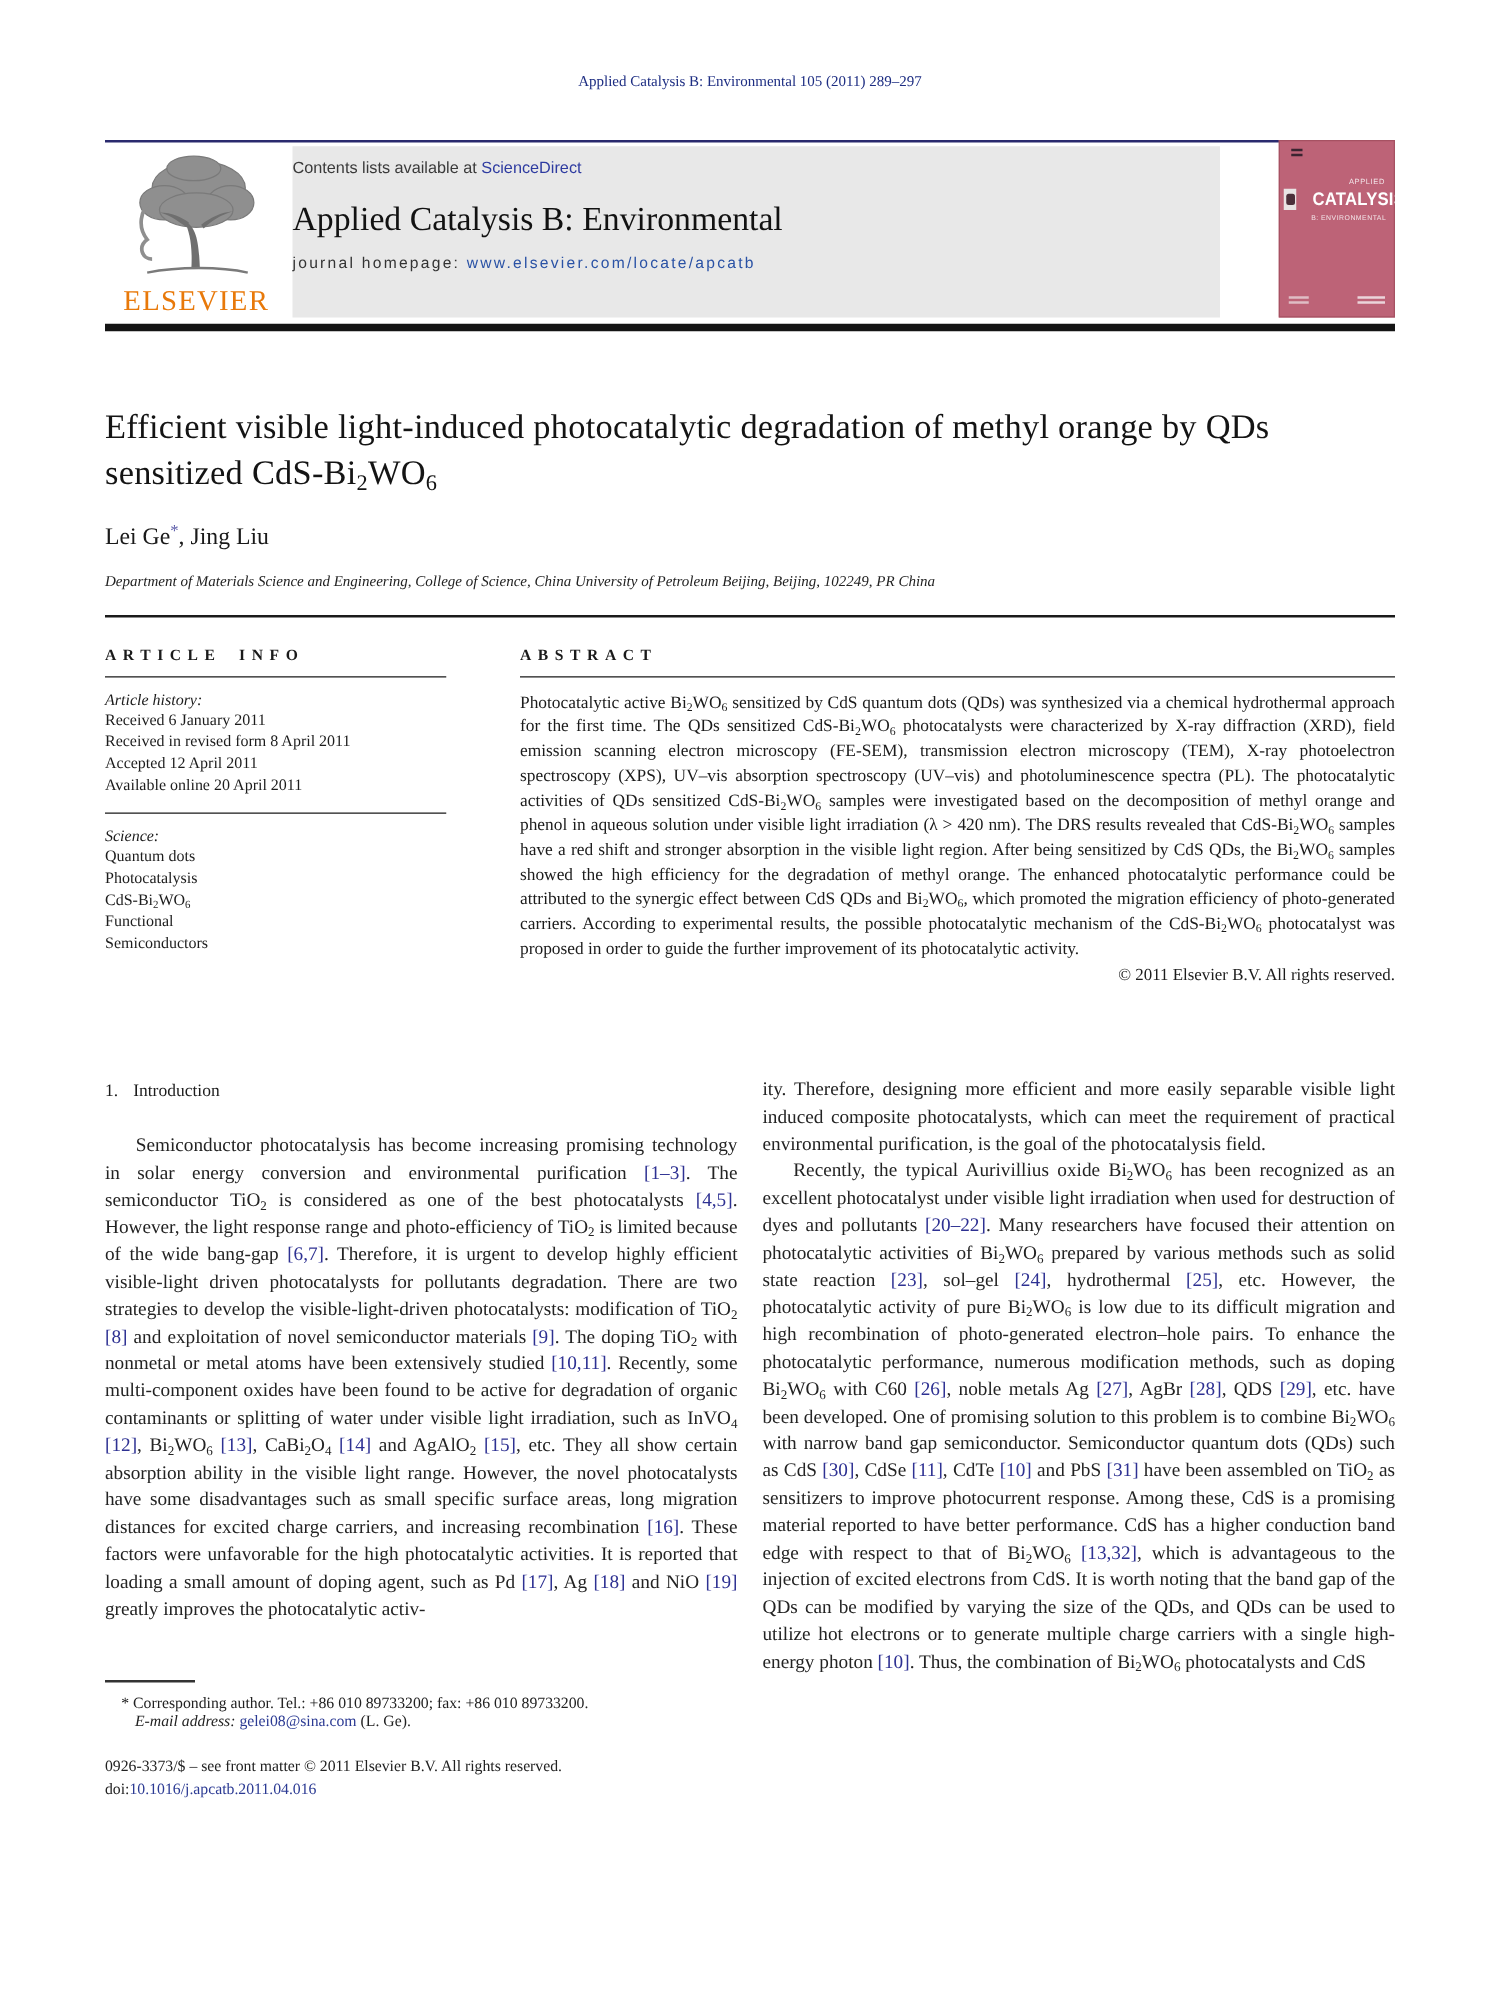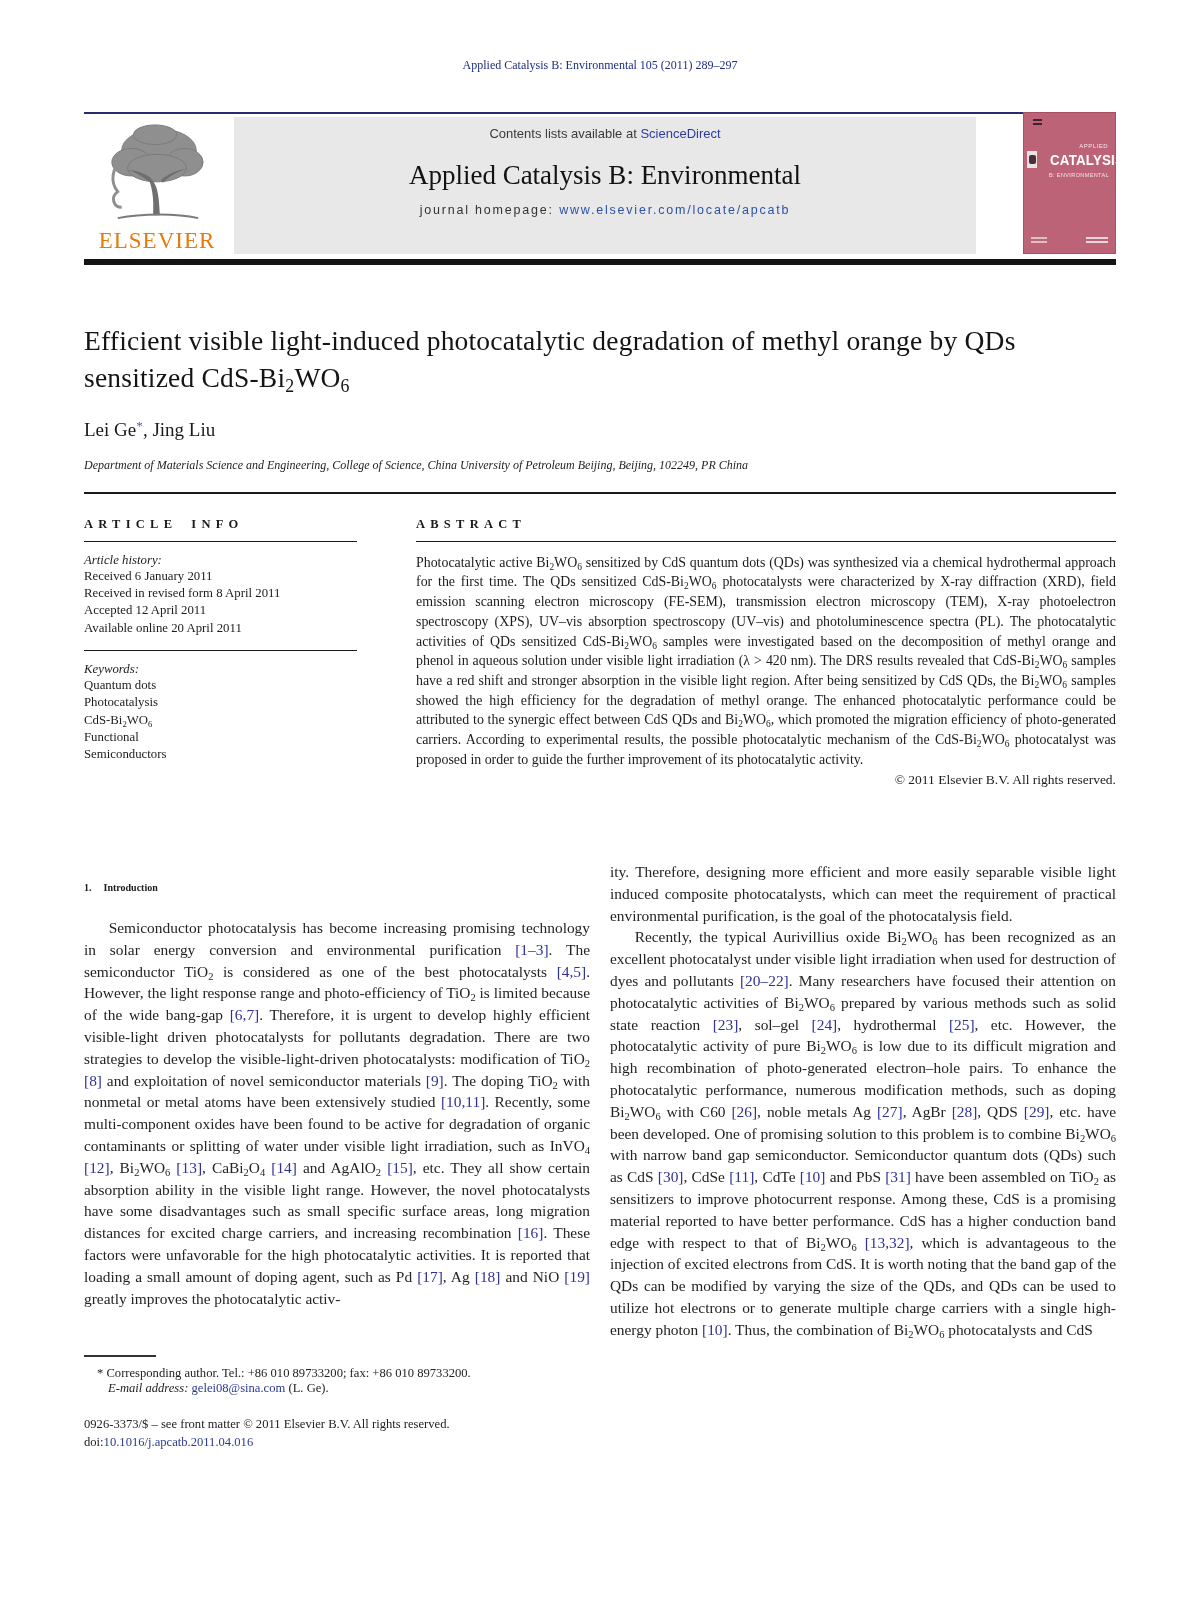--- a/index.html
+++ b/index.html
@@ -20,21 +20,21 @@
   }
   
   .header-row { position:absolute; top:115px; left:84px; width:1032px; height:139px; }
   .logo-block { position:absolute; left:0; top:2px; width:146px; height:137px; background:#fff; text-align:center; }
   .elsevier-label {
     position:absolute; bottom:0; left:0; width:100%;
     font-family:"Liberation Serif", serif; font-size:23px; color:#e8790a; letter-spacing:1px;
   }
   .banner {
     position:absolute; left:150px; top:2px; width:742px; height:137px;
-    background:#e8e8e8; text-align:center;
+    background:#e8e8e8; 
   }
   .contents-line {
     margin-top:9px; font-family:"Liberation Sans", sans-serif;
     font-size:13px; color:#3a3a3a;
   }
   .sd-link { color:#2e3ba0; text-decoration:none; }
   .journal-title {
     margin-top:19px; font-family:"Liberation Serif", serif;
     font-size:27px; color:#121212; font-weight:normal;
   }
@@ -95,21 +95,21 @@
   .mid-rule { margin-top:13px; margin-bottom:9px; height:1.2px; background:#1a1a1a; }
   .abstract-body {
     margin-top:11px; font-size:13.9px; line-height:19.7px; text-align:justify; color:#1b1b1b;
   }
   .abstract-copyright { margin-top:3px; font-size:13.5px; text-align:right; }
   
   .body-section {
     position:absolute; top:860px; left:84px; width:1032px;
     display:grid; grid-template-columns:506px 506px; column-gap:20px;
   }
-  .sec-heading { font-size:10px; font-weight:bold; margin-top:22px; }
+  .sec-heading { font-size:14px; font-weight:normal; margin-top:6px; }
   .sec-heading .num { margin-right:12px; }
   .body-p {
     font-size:15.4px; line-height:21.8px; text-align:justify; color:#232323;
   }
   .left-col .body-p { margin-top:24px; text-indent:1.6em; }
   .right-col .p1 { margin-top:1px; }
   .right-col .p2 { text-indent:1.6em; }
   sub { font-size:68%; vertical-align:-0.3em; line-height:0; }
   sup { font-size:68%; vertical-align:0.45em; line-height:0; }
   .ref { color:#2e3192; }
@@ -201,21 +201,21 @@
     <div class="info-grid">
       <div class="info-col">
         <div class="col-heading">ARTICLE INFO</div>
         <div class="rule-under"></div>
         <div class="hist-label">Article history:</div>
         <div class="hist-line">Received 6 January 2011</div>
         <div class="hist-line">Received in revised form 8 April 2011</div>
         <div class="hist-line">Accepted 12 April 2011</div>
         <div class="hist-line">Available online 20 April 2011</div>
         <div class="mid-rule"></div>
-        <div class="kw-label">Keywords:</div>
+        <div class="kw-label">Science:</div>
         <div class="kw-line">Quantum dots</div>
         <div class="kw-line">Photocatalysis</div>
         <div class="kw-line">CdS-Bi<sub>2</sub>WO<sub>6</sub></div>
         <div class="kw-line">Functional</div>
         <div class="kw-line">Semiconductors</div>
       </div>
       <div class="abstract-col">
         <div class="col-heading">ABSTRACT</div>
         <div class="rule-under"></div>
         <div class="abstract-body">Photocatalytic active Bi<sub>2</sub>WO<sub>6</sub> sensitized by CdS quantum dots (QDs) was synthesized via a chemical hydrothermal approach for the first time. The QDs sensitized CdS-Bi<sub>2</sub>WO<sub>6</sub> photocatalysts were characterized by X-ray diffraction (XRD), field emission scanning electron microscopy (FE-SEM), transmission electron microscopy (TEM), X-ray photoelectron spectroscopy (XPS), UV–vis absorption spectroscopy (UV–vis) and photoluminescence spectra (PL). The photocatalytic activities of QDs sensitized CdS-Bi<sub>2</sub>WO<sub>6</sub> samples were investigated based on the decomposition of methyl orange and phenol in aqueous solution under visible light irradiation (λ &gt; 420 nm). The DRS results revealed that CdS-Bi<sub>2</sub>WO<sub>6</sub> samples have a red shift and stronger absorption in the visible light region. After being sensitized by CdS QDs, the Bi<sub>2</sub>WO<sub>6</sub> samples showed the high efficiency for the degradation of methyl orange. The enhanced photocatalytic performance could be attributed to the synergic effect between CdS QDs and Bi<sub>2</sub>WO<sub>6</sub>, which promoted the migration efficiency of photo-generated carriers. According to experimental results, the possible photocatalytic mechanism of the CdS-Bi<sub>2</sub>WO<sub>6</sub> photocatalyst was proposed in order to guide the further improvement of its photocatalytic activity.</div>

